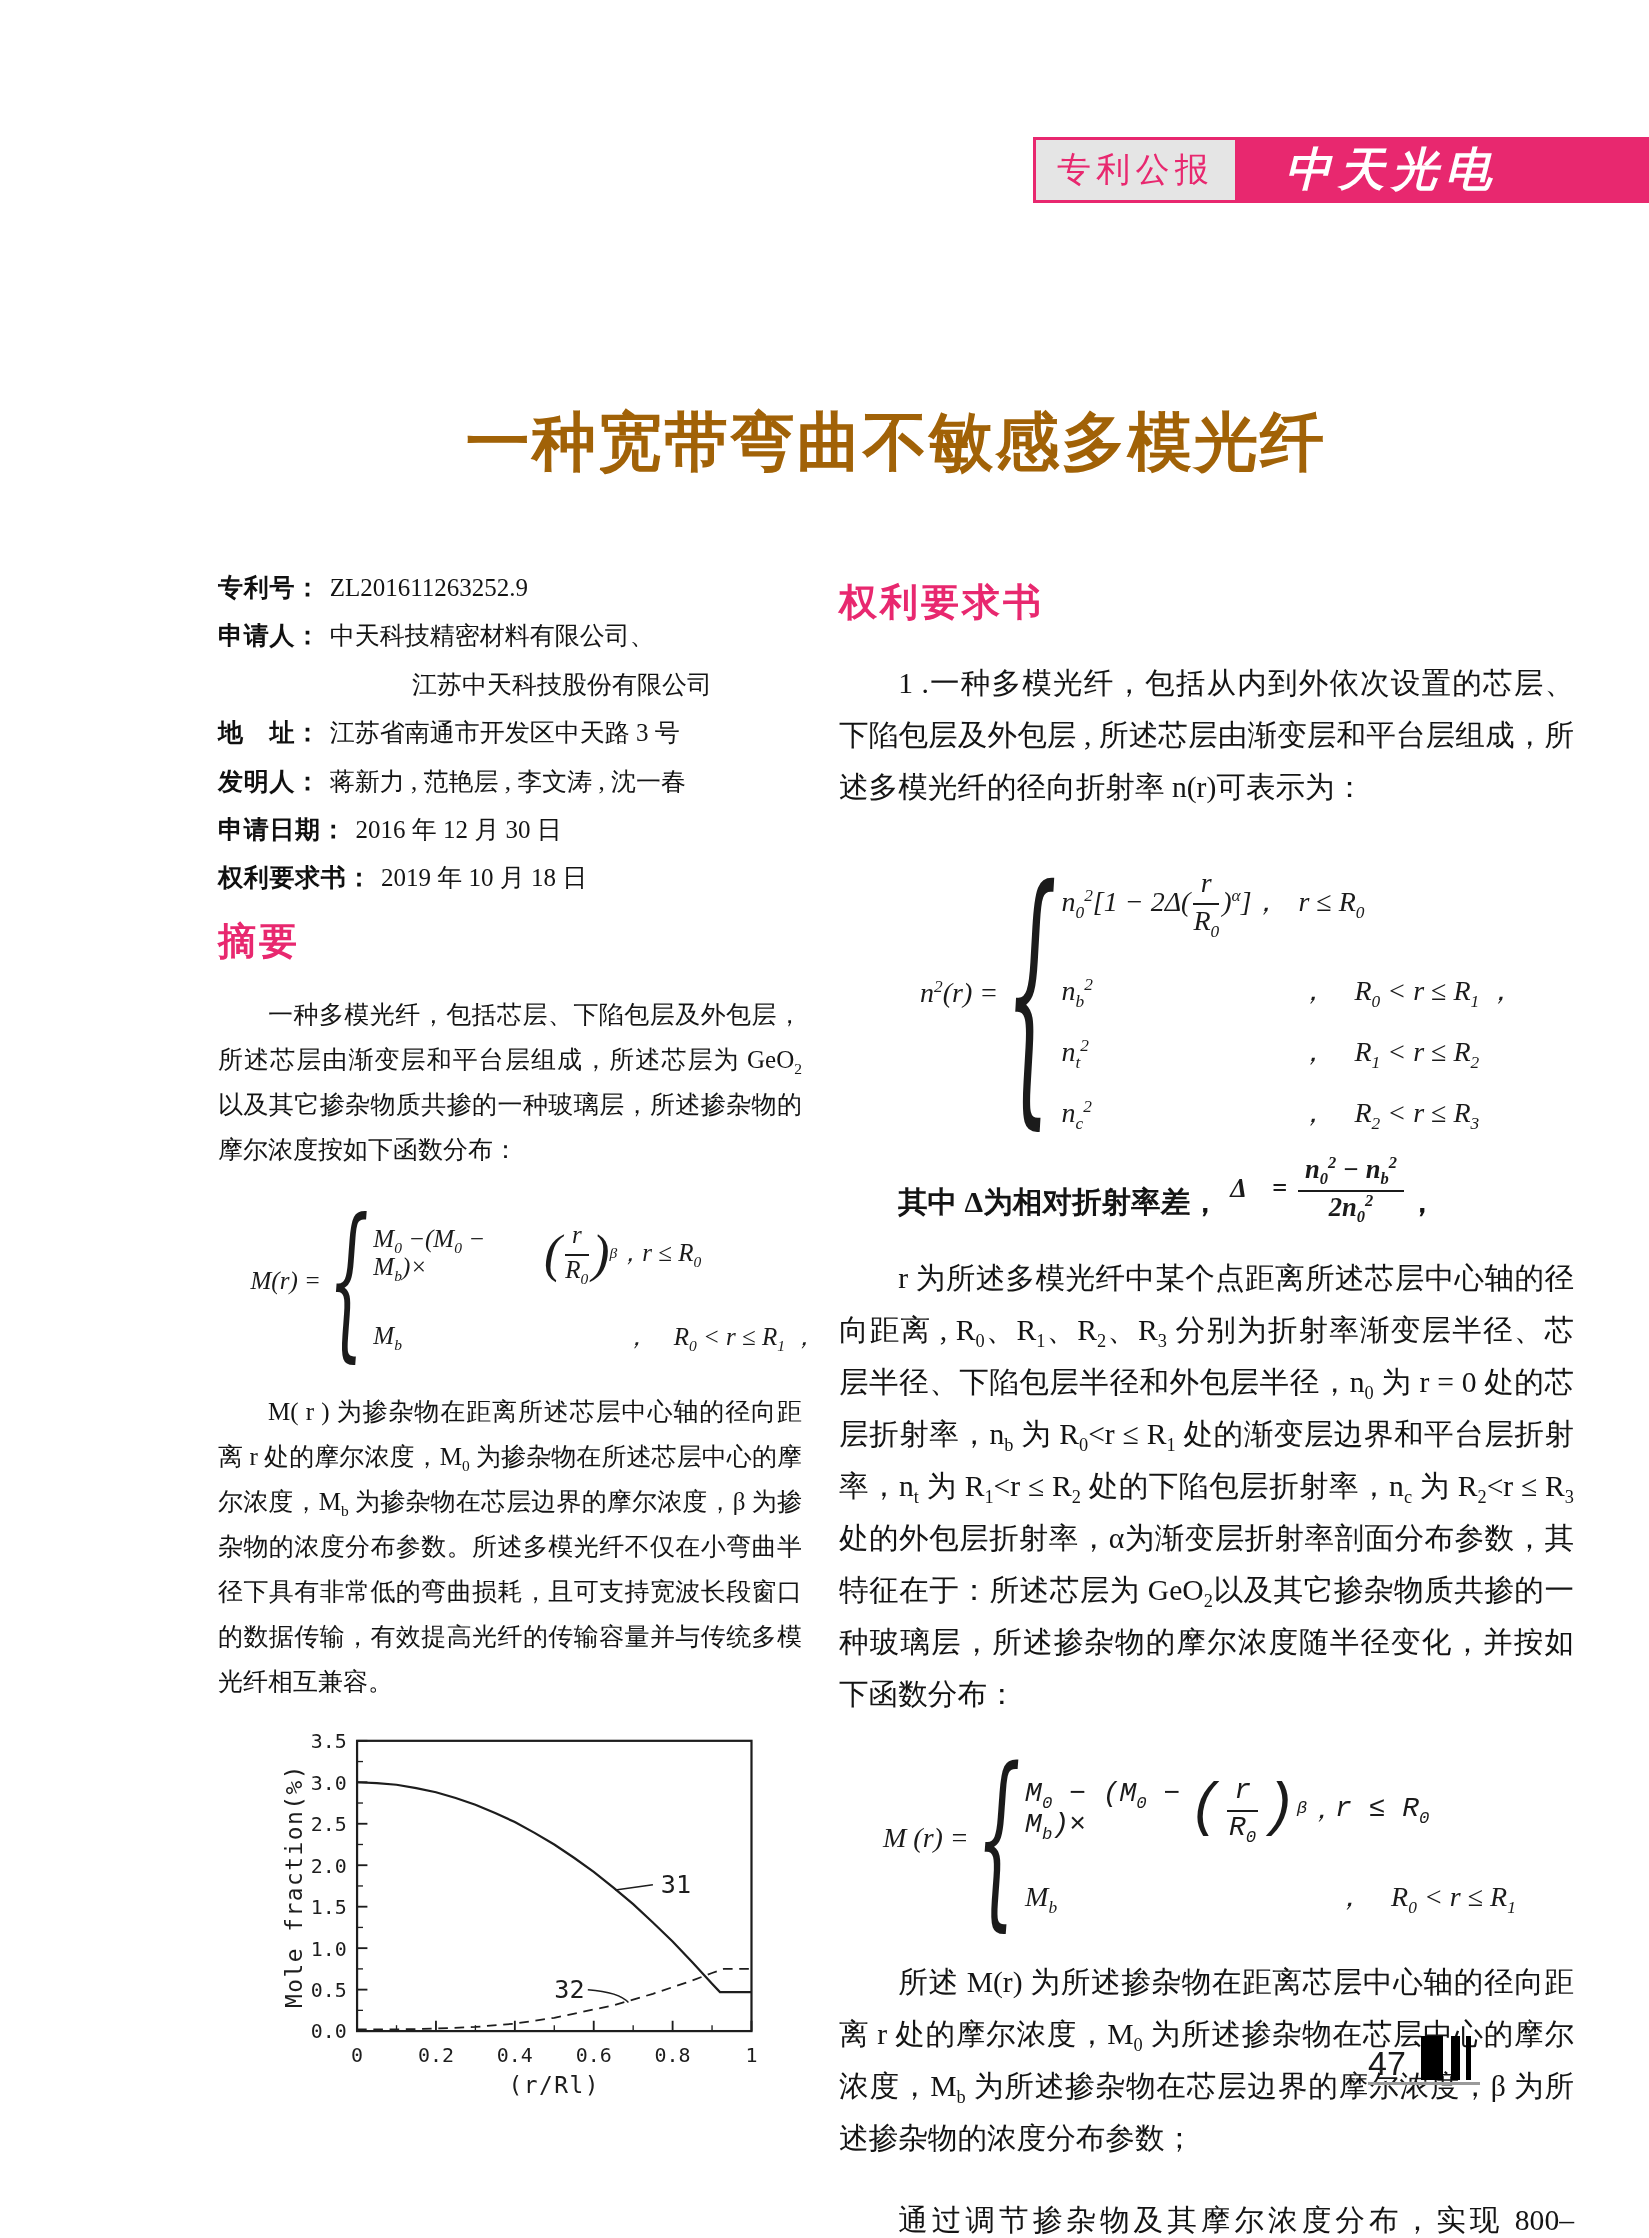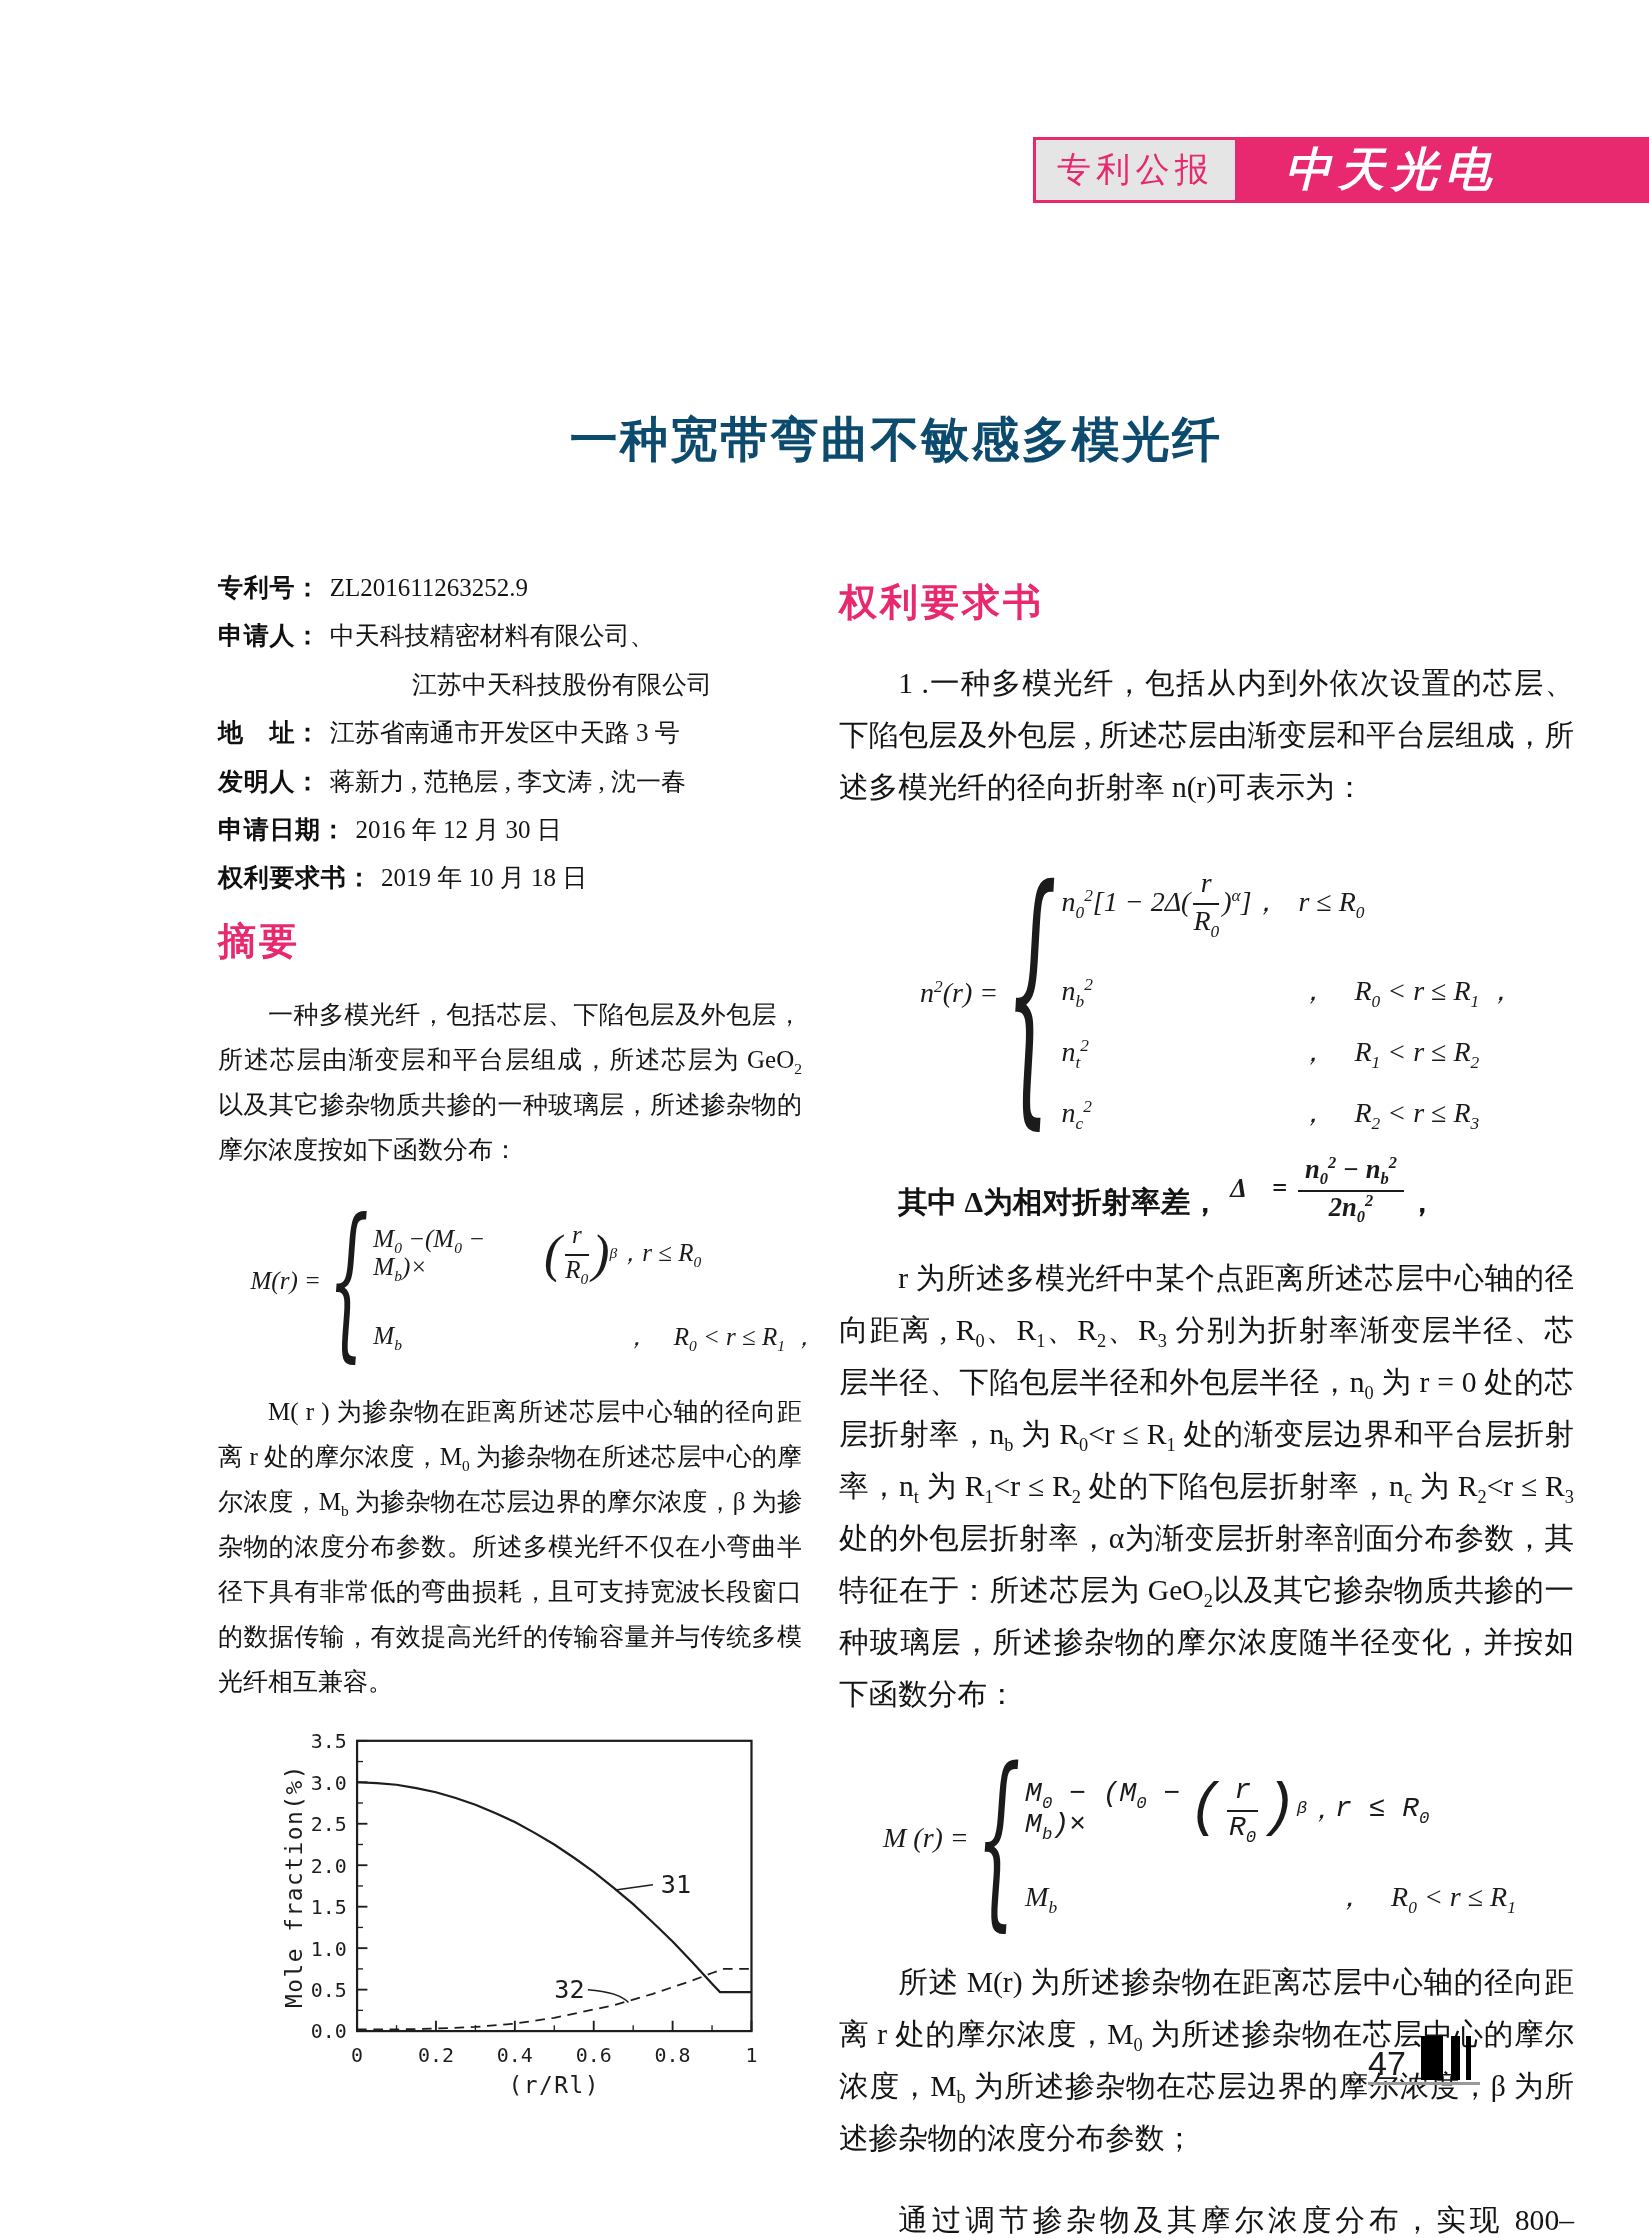--- a/index.html
+++ b/index.html
@@ -11,22 +11,22 @@
                box-sizing:border-box;border:3.7px solid #e8286f;background:#e5e5e5;
                display:flex;align-items:center;justify-content:center;}
   .gazette-box span{font-family:"Liberation Sans",sans-serif;font-size:34px;color:#e8286f;
                     letter-spacing:5.2px;}
   .brand-banner{position:absolute;left:1238px;top:137px;width:411px;height:66px;background:#e8286f;
                 display:flex;align-items:center;}
   .brand-banner span{color:#fff;font-size:46px;font-weight:bold;font-style:italic;
                      font-family:"Liberation Serif",serif;letter-spacing:7.4px;padding-left:47px;}
 
   
-  .doc-title{position:absolute;left:218px;top:408px;width:1356px;text-align:center;
-             font-size:48px;font-weight:bold;color:#0c4a6e;letter-spacing:2.2px;}
+  .doc-title{position:absolute;left:218px;top:399px;width:1356px;text-align:center;
+             font-size:64px;font-weight:bold;color:#a16207;letter-spacing:2.2px;}
 
   
   .col-left{position:absolute;left:218px;top:567px;width:584px;}
   .col-right{position:absolute;left:839px;top:559px;width:735px;}
 
   
   .info-row{display:flex;align-items:baseline;font-size:25px;line-height:41px;margin-bottom:7.4px;}
   .info-label{font-family:"Liberation Sans",sans-serif;font-weight:bold;white-space:nowrap;
               letter-spacing:0.7px;color:#101010;}
   .info-value{padding-left:8.9px;color:#141414;}

